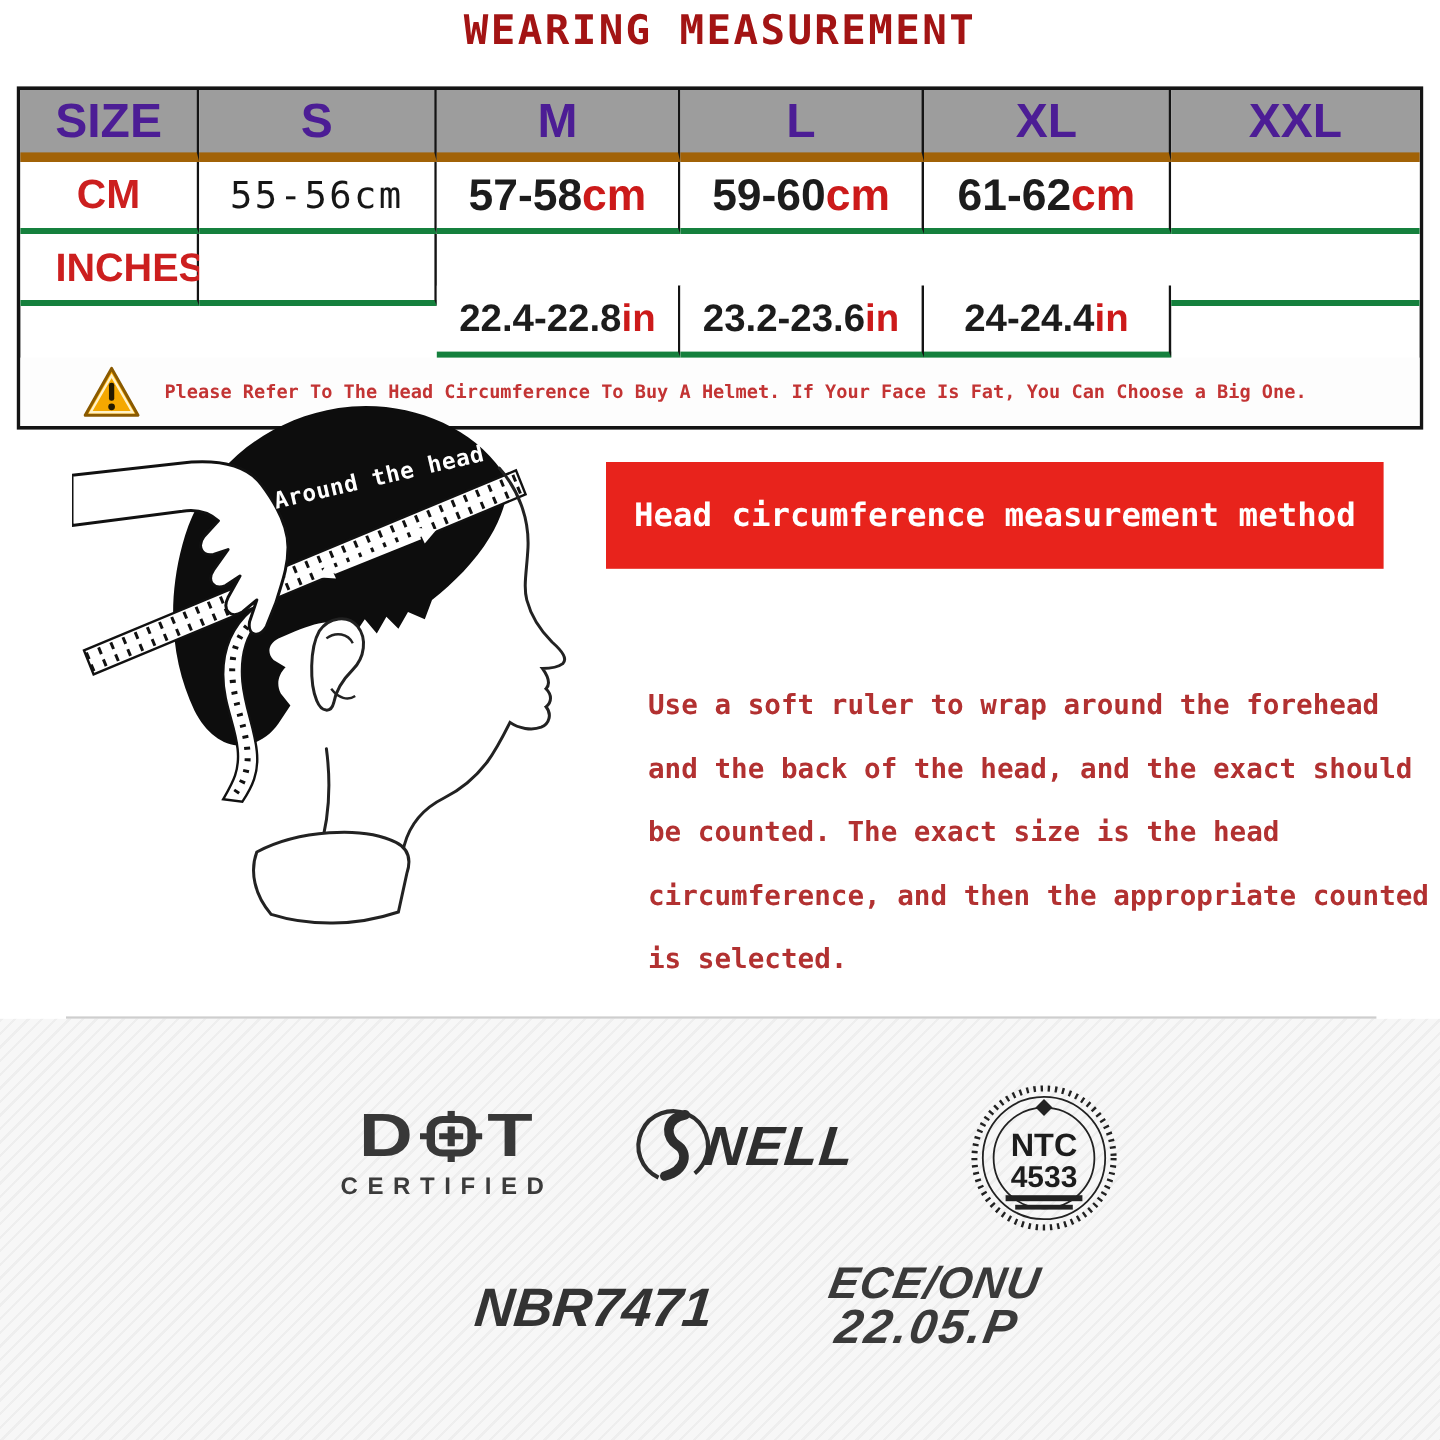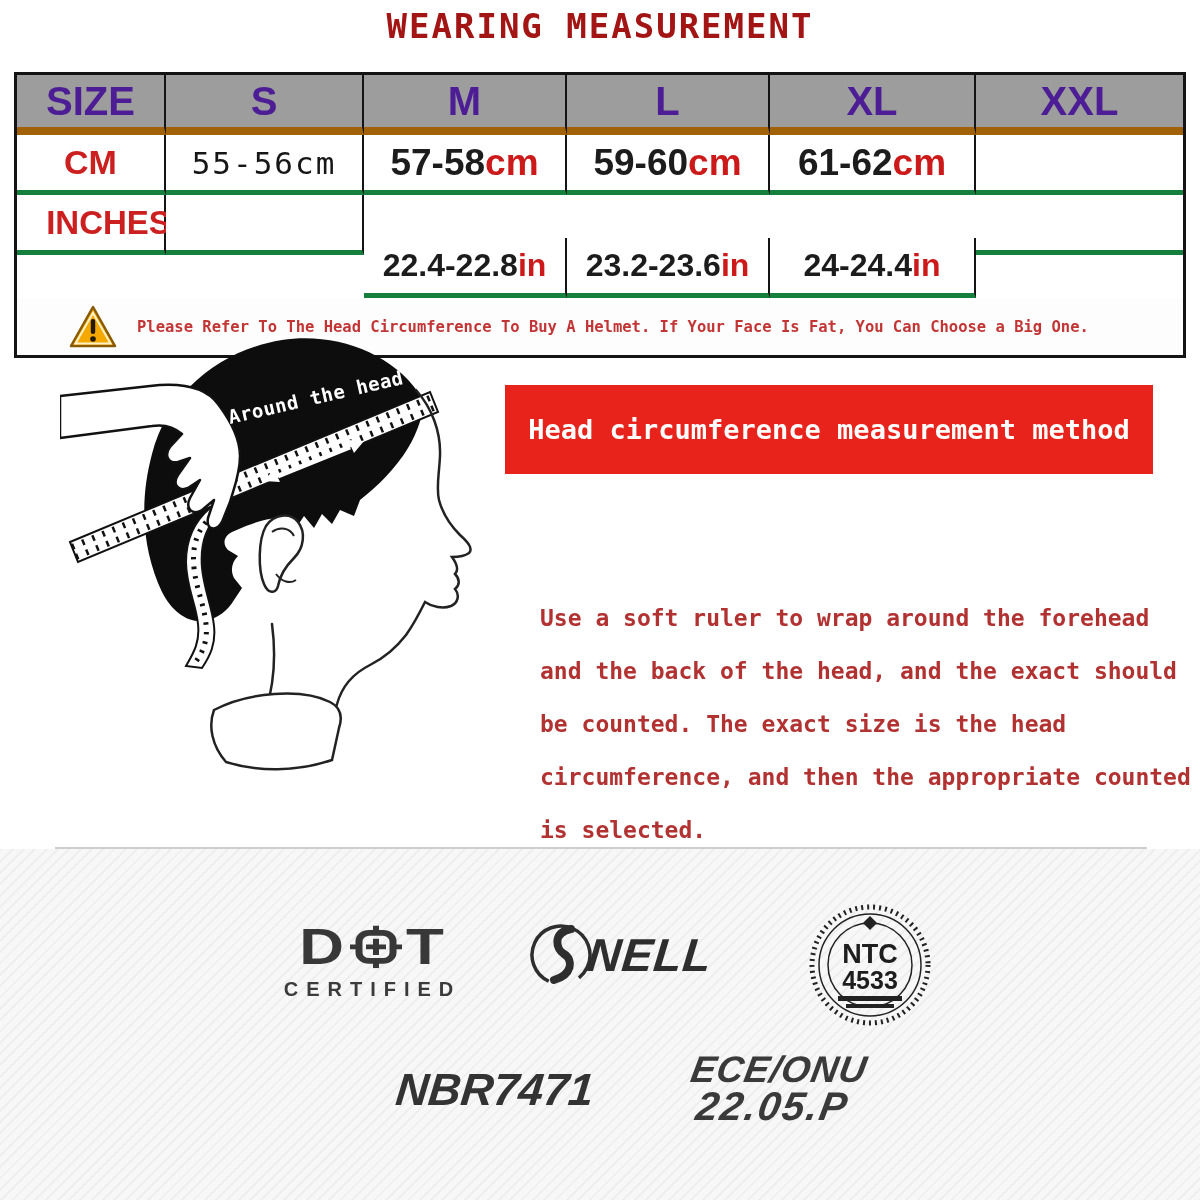--- a/index.html
+++ b/index.html
@@ -50,21 +50,21 @@
     color:#c33434; white-space:nowrap;
   }
   
   .head-illustration { position:absolute; left:60px; top:330px; }
   .banner {
     position:absolute; left:505px; top:385px; width:648px; height:89px;
     background:#e8231c; display:flex; align-items:center; justify-content:center;
     font-family:"DejaVu Sans Mono", monospace; font-size:27px; font-weight:bold; color:#ffffff;
     white-space:nowrap;
   }
-  .para { position:absolute; left:540px; top:592px; width:630px; }
+  .para { position:absolute; left:540px; top:562px; width:630px; }
   .pline {
     font-family:"DejaVu Sans Mono", monospace; font-size:23px; font-weight:bold;
     color:#b23131; height:53px; line-height:53px; white-space:nowrap;
   }
   
   .divider { position:absolute; left:55px; top:847px; width:1092px; height:2px; background:#cecece; }
   .certs {
     position:absolute; left:0; top:849px; width:1200px; height:351px;
     background:
       repeating-linear-gradient(135deg, rgba(0,0,0,0.035) 0px, rgba(0,0,0,0.035) 2px, transparent 2px, transparent 8px),

